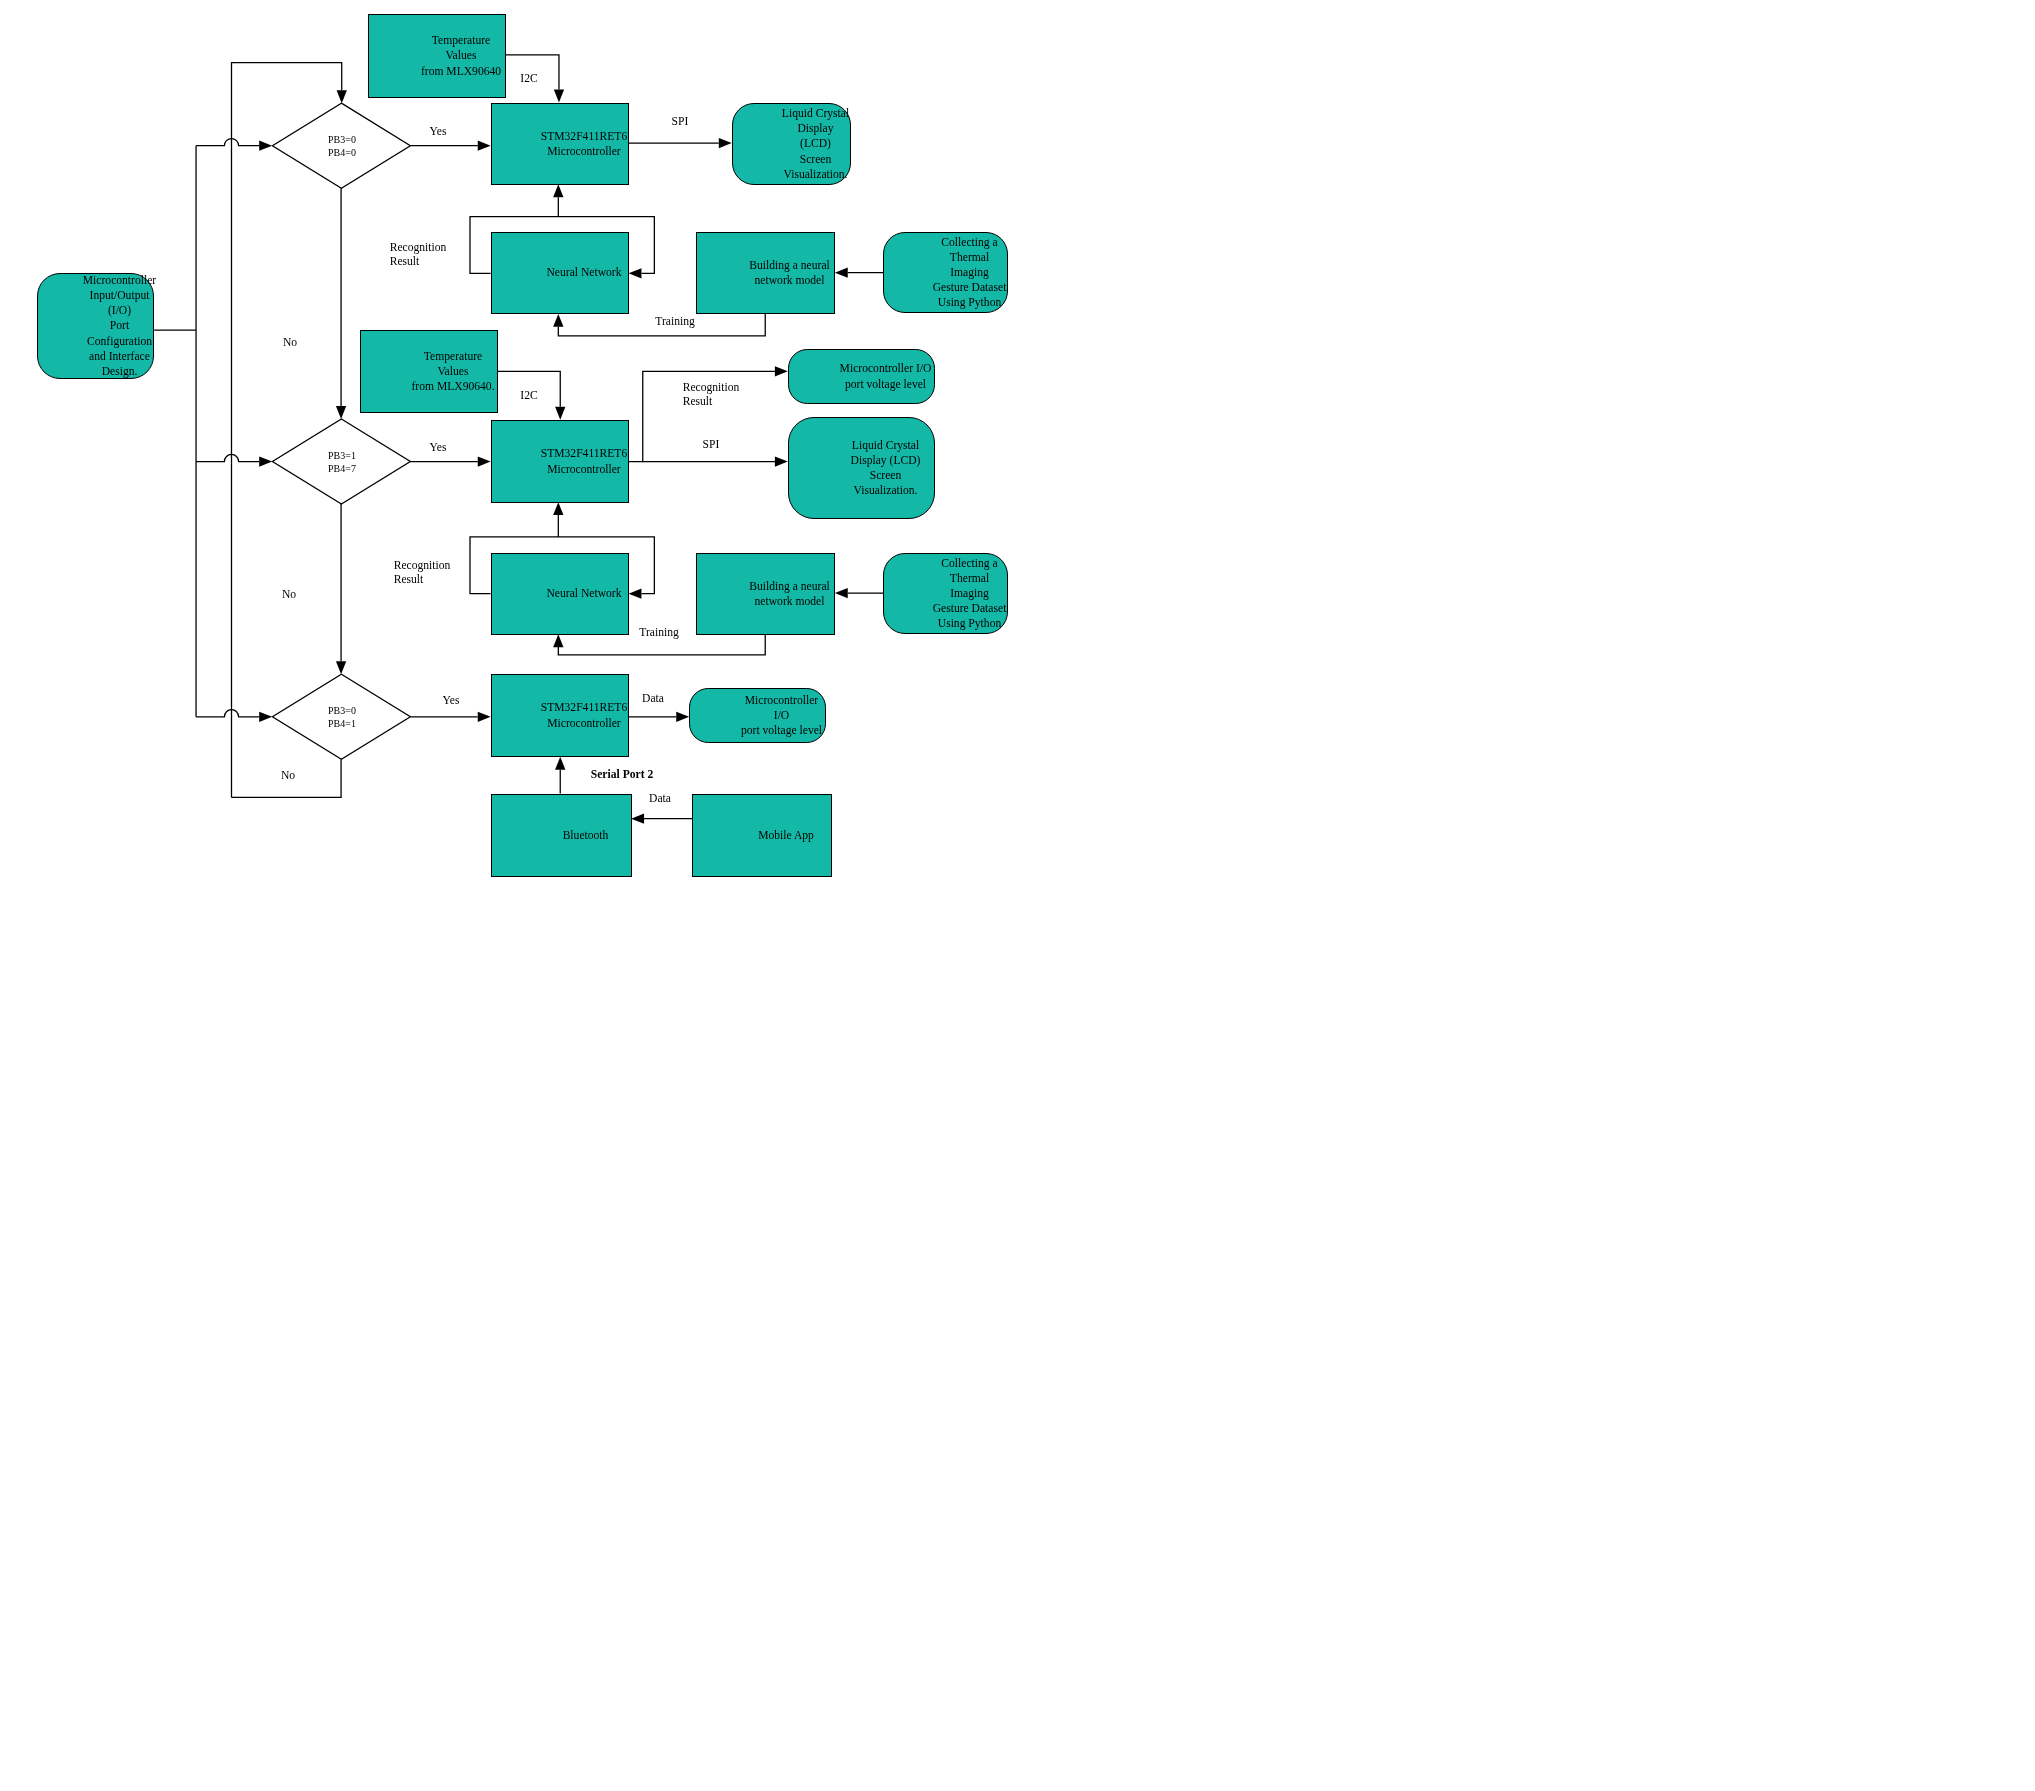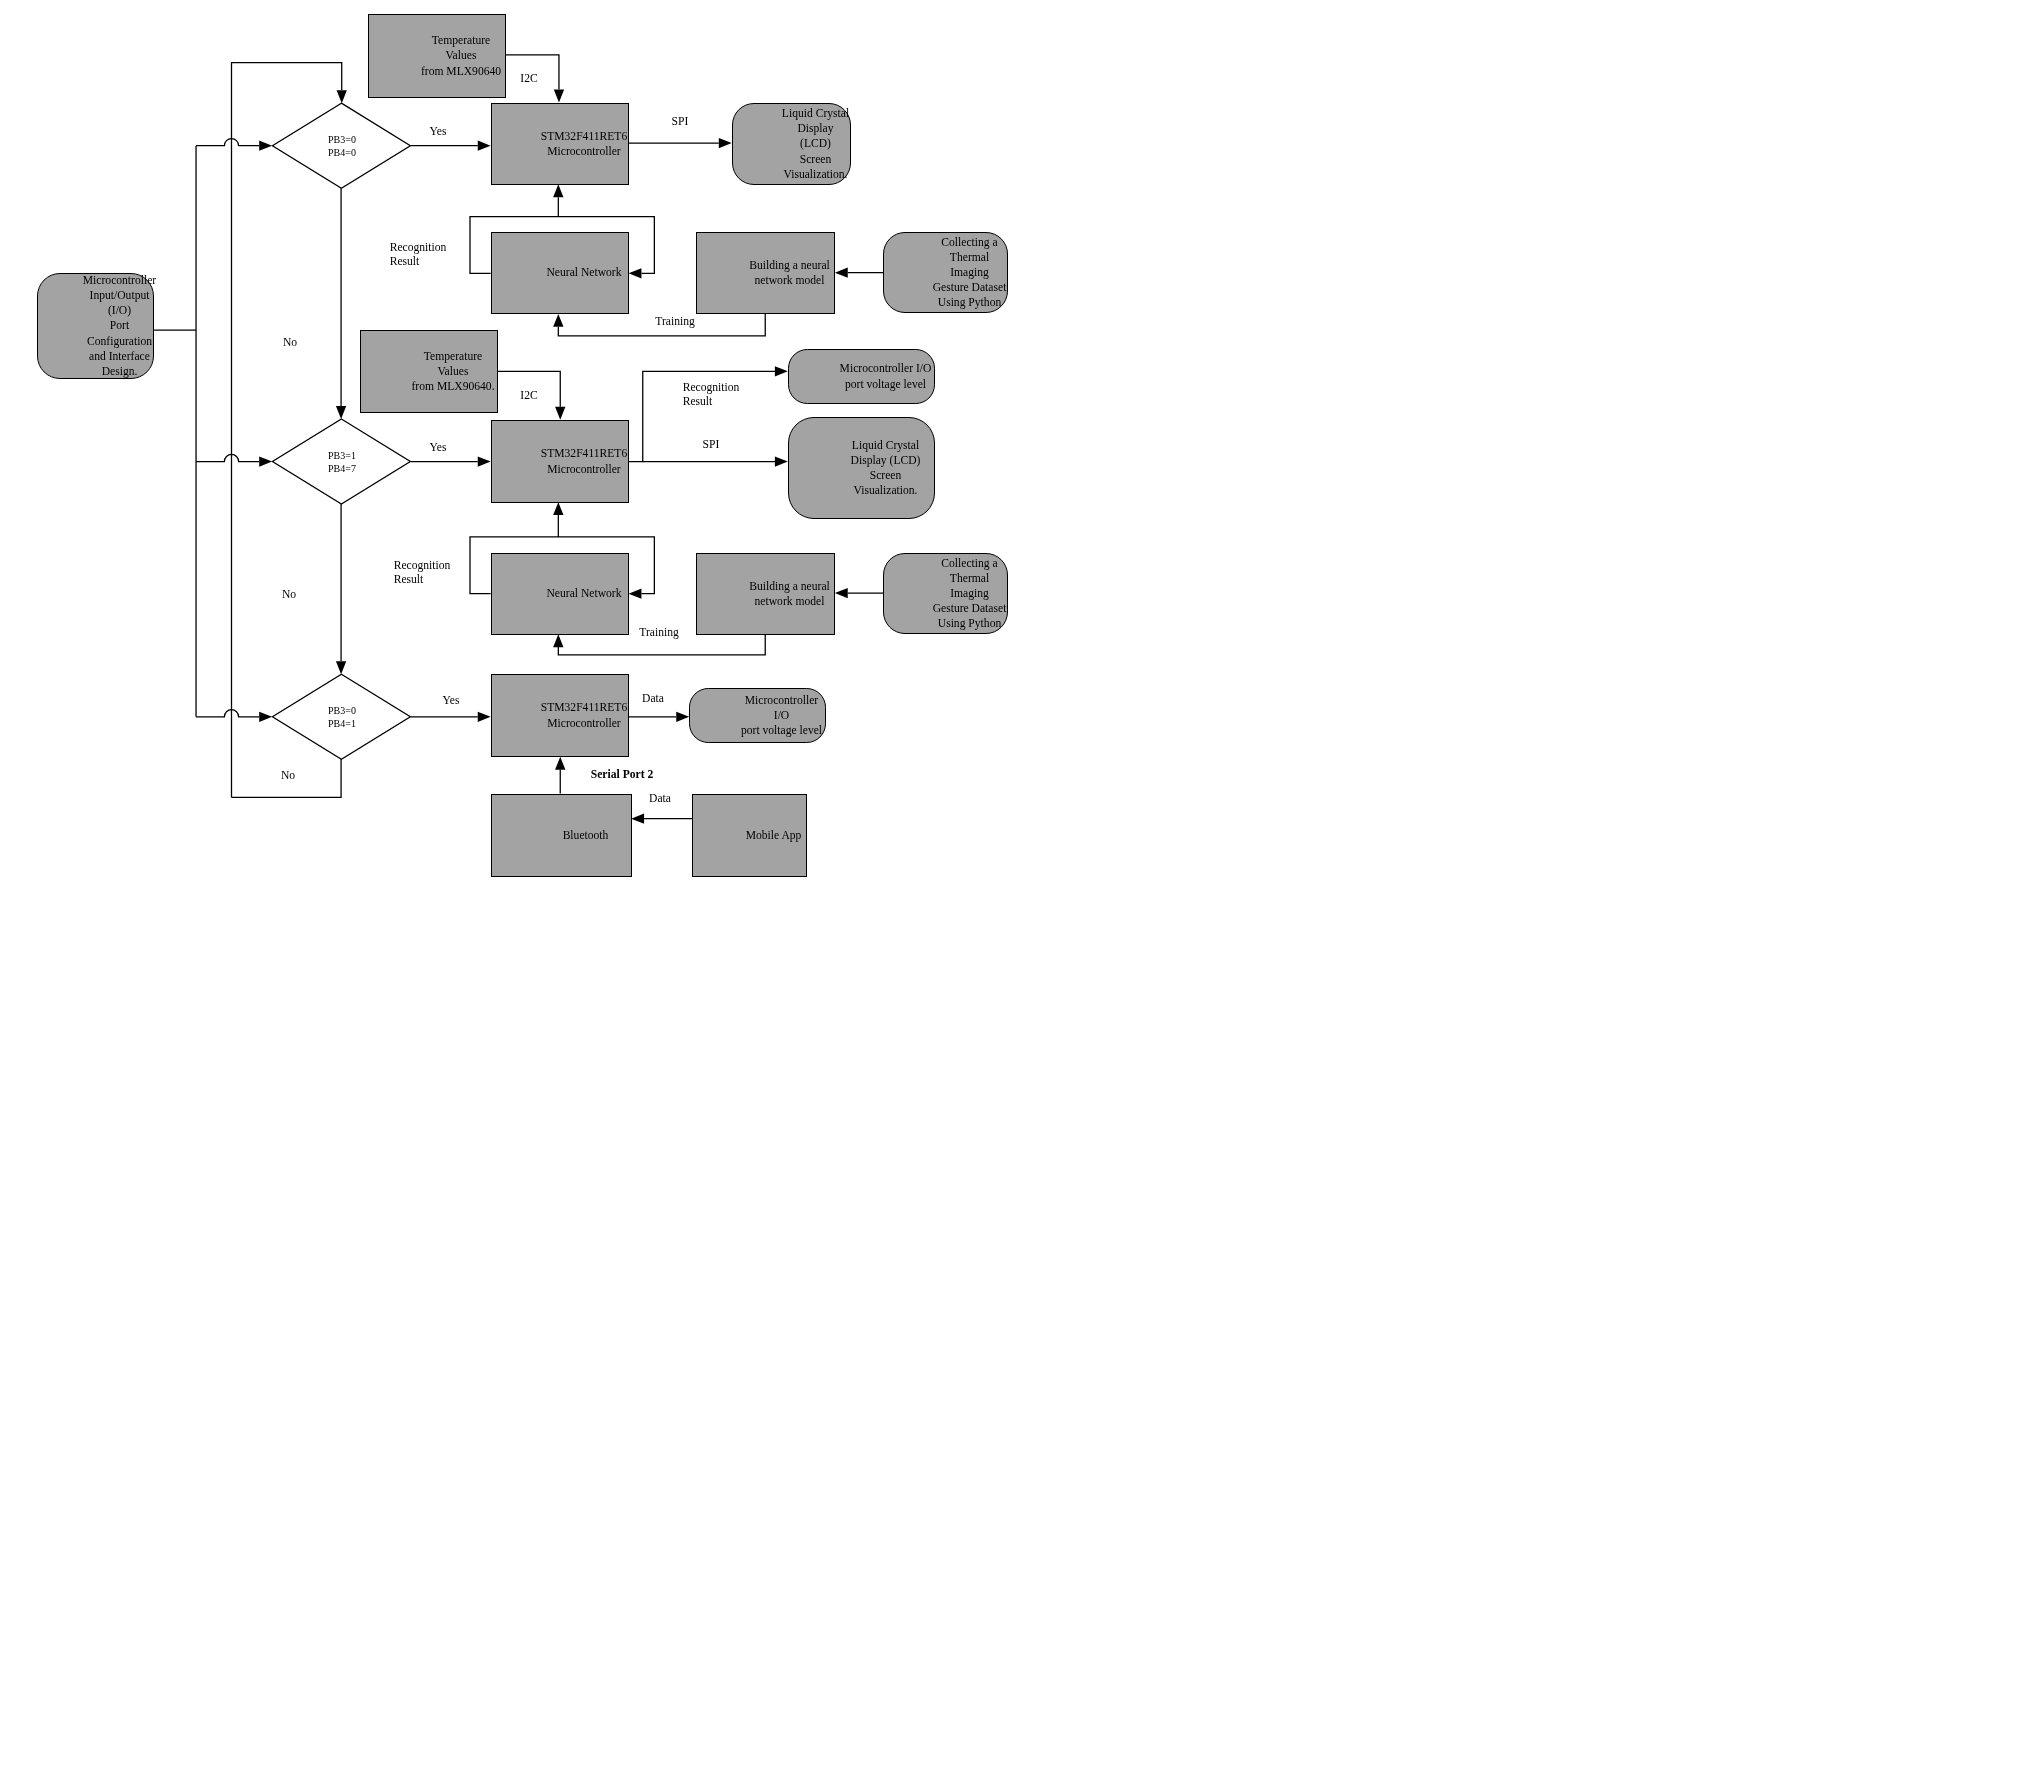--- a/index.html
+++ b/index.html
@@ -1,20 +1,20 @@
 <!DOCTYPE html>
 <html style="font-size:10.3px"><head>
 <meta charset="utf-8">
 <style>
   html,body{margin:0;padding:0;background:#ffffff;}
   #canvas{position:relative;width:1018px;height:896px;background:#ffffff;
           font-family:"Liberation Serif","DejaVu Serif",serif;color:#000;}
   #wires{position:absolute;left:0;top:0;}
   .node{position:absolute;display:flex;align-items:center;justify-content:center;
-        text-align:center;box-sizing:border-box;background:#a3a3a3;padding-left:48px;}
+        text-align:center;box-sizing:border-box;background:#14b8a6;padding-left:48px;}
   .proc{border:1.9px solid #000;}
   .term{border:1.6px solid #000;}
   .node-text{white-space:pre-line;font-size:11.6px;line-height:1.3;}
   .dtext{position:absolute;display:flex;align-items:center;justify-content:center;
          text-align:center;font-size:10px;line-height:1.3;white-space:pre-line;}
   .elabel{position:absolute;transform:translate(-50%,-50%);font-size:11.6px;line-height:1.25;
           text-align:left;white-space:pre-line;background:transparent;}
 </style>
 </head>
 <body>
@@ -173,21 +173,21 @@
     <div class="node-text">STM32F411RET6
 Microcontroller</div>
   </div>
   <div class="node term" style="left:689px;top:688px;width:137px;height:55px;border-radius:19.3px;">
     <div class="node-text">Microcontroller I/O
 port voltage level</div>
   </div>
   <div class="node proc" style="left:491px;top:794px;width:141px;height:83px;font-family:Liberation Serif, serif;">
     <div class="node-text">Bluetooth</div>
   </div>
-  <div class="node proc" style="left:692px;top:794px;width:115px;height:83px;">
+  <div class="node proc" style="left:692px;top:794px;width:140px;height:83px;">
     <div class="node-text">Mobile App</div>
   </div>
 
   <div class="elabel" style="left:529px;top:79px;">I2C</div>
   <div class="elabel" style="left:438px;top:132px;">Yes</div>
   <div class="elabel" style="left:680px;top:122px;">SPI</div>
   <div class="elabel" style="left:418px;top:255px;">Recognition
 Result</div>
   <div class="elabel" style="left:675px;top:322px;">Training</div>
   <div class="elabel" style="left:290px;top:343px;">No</div>

